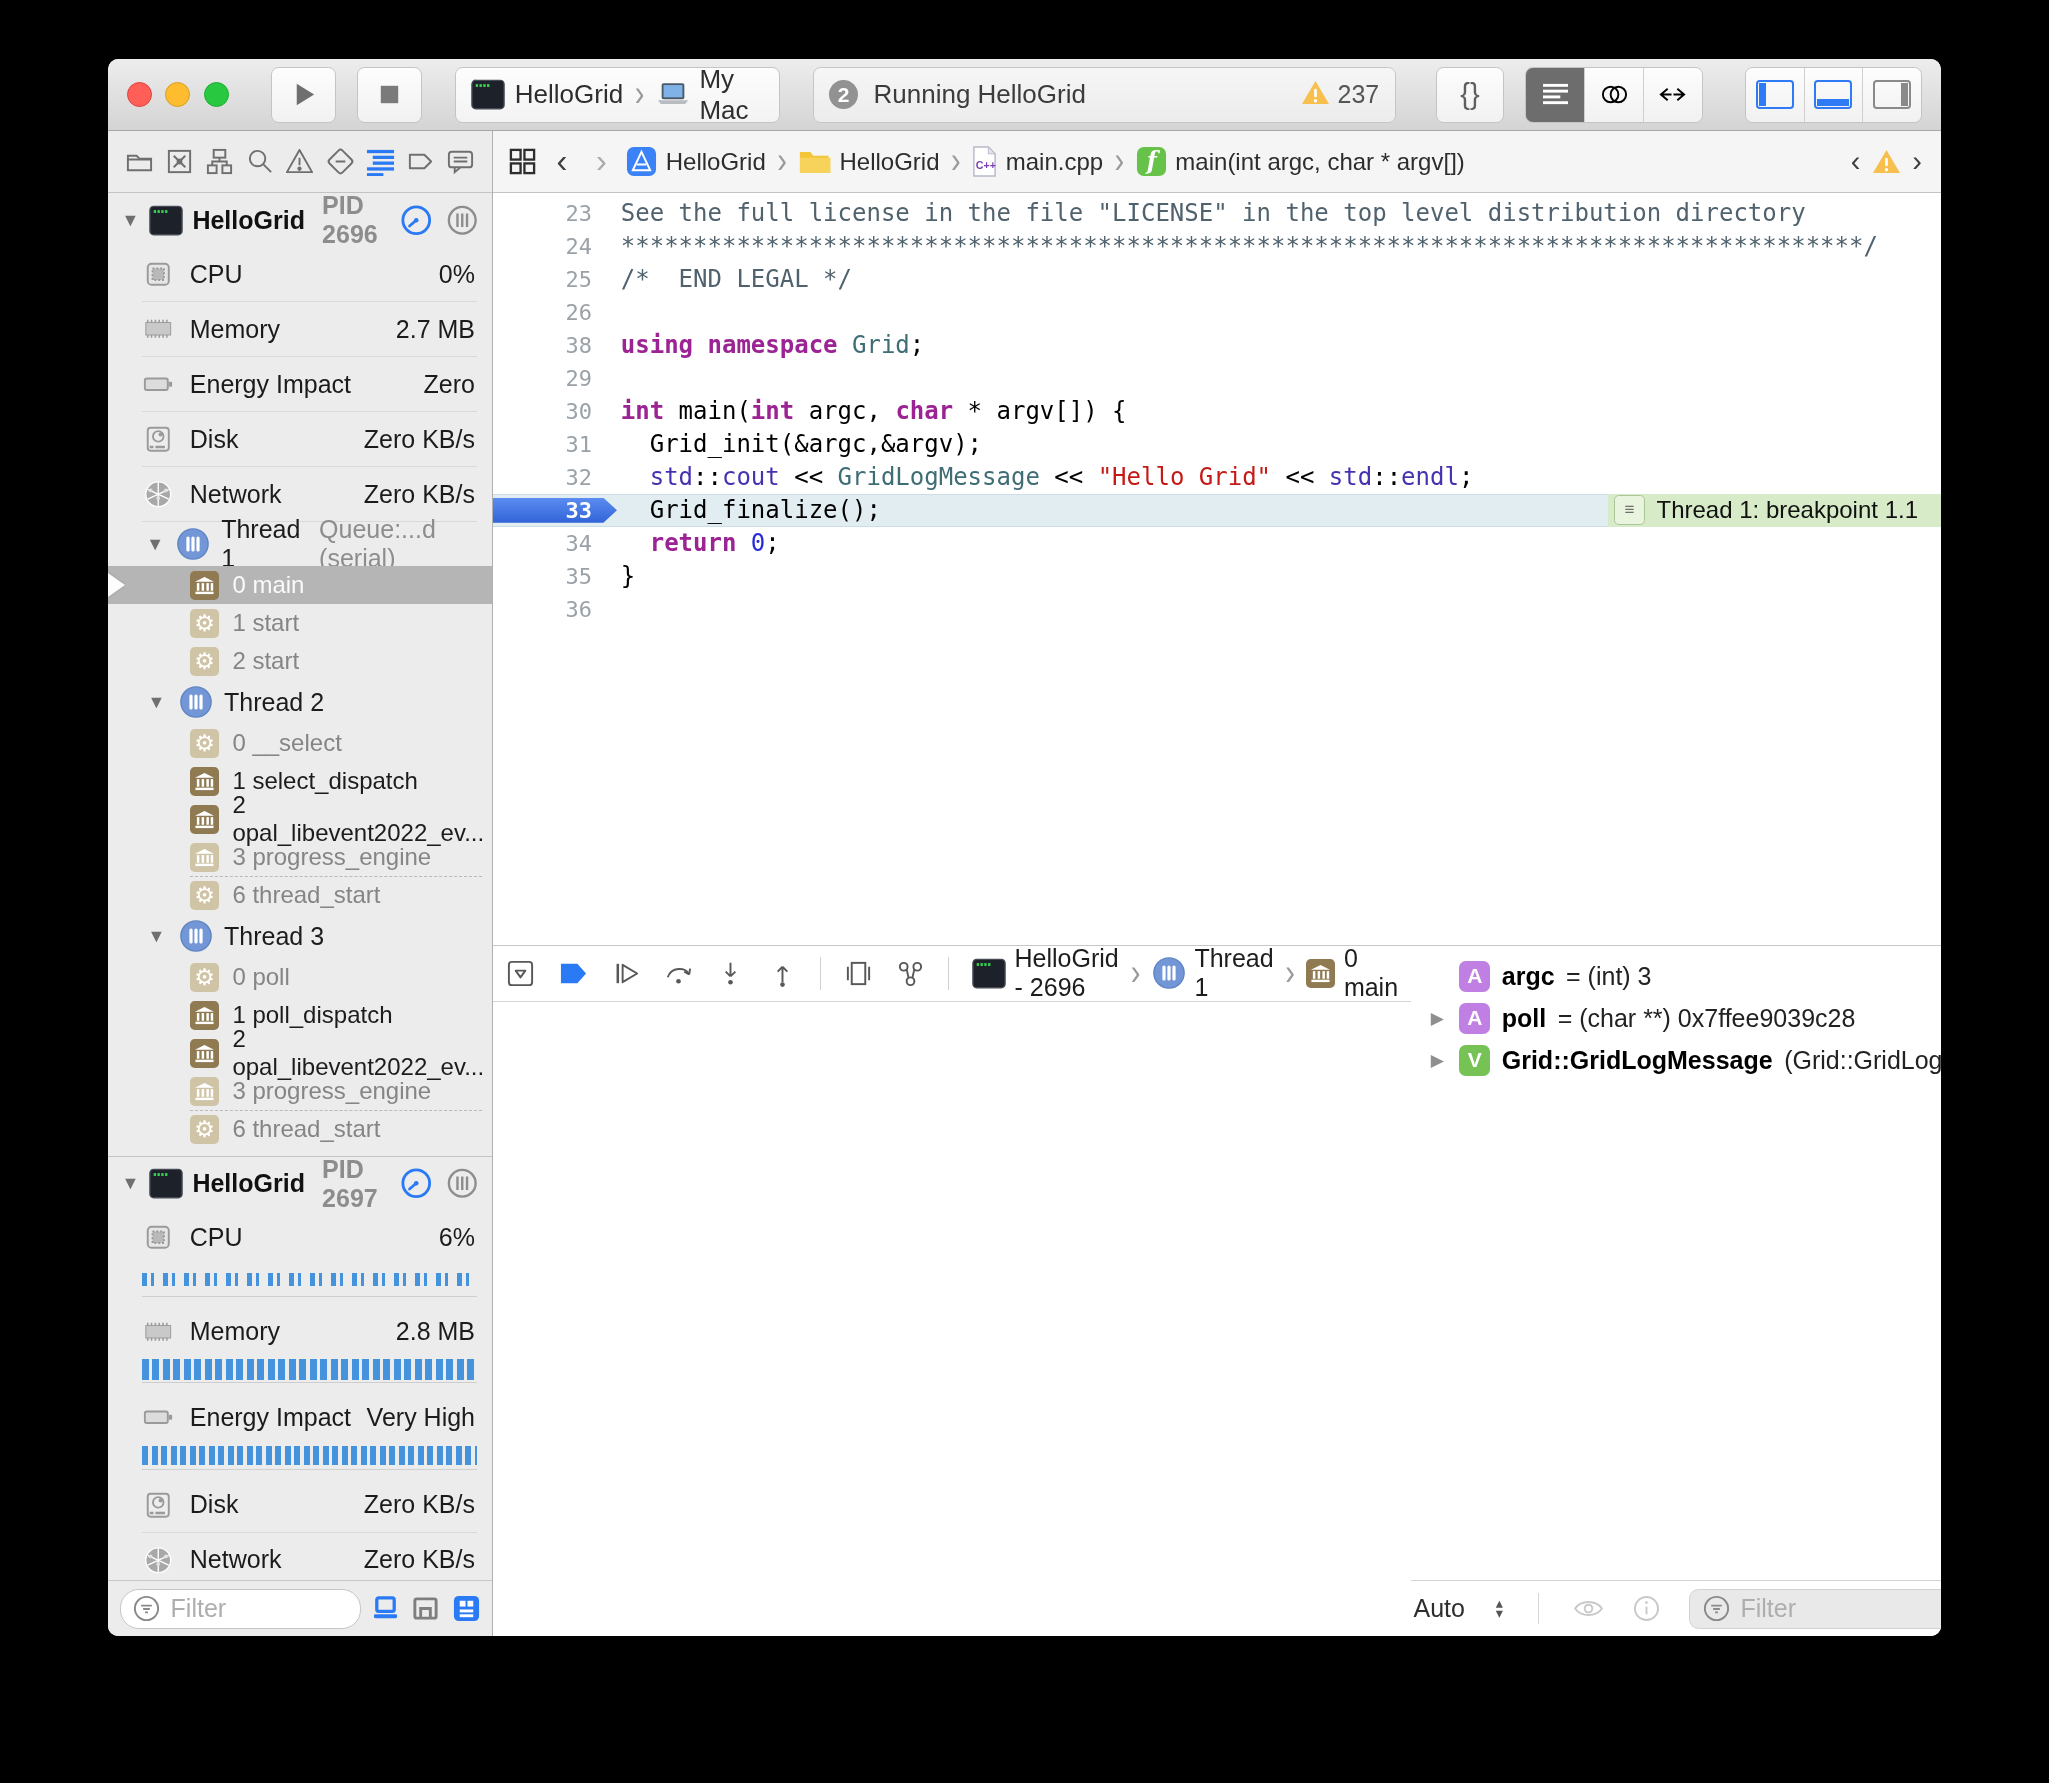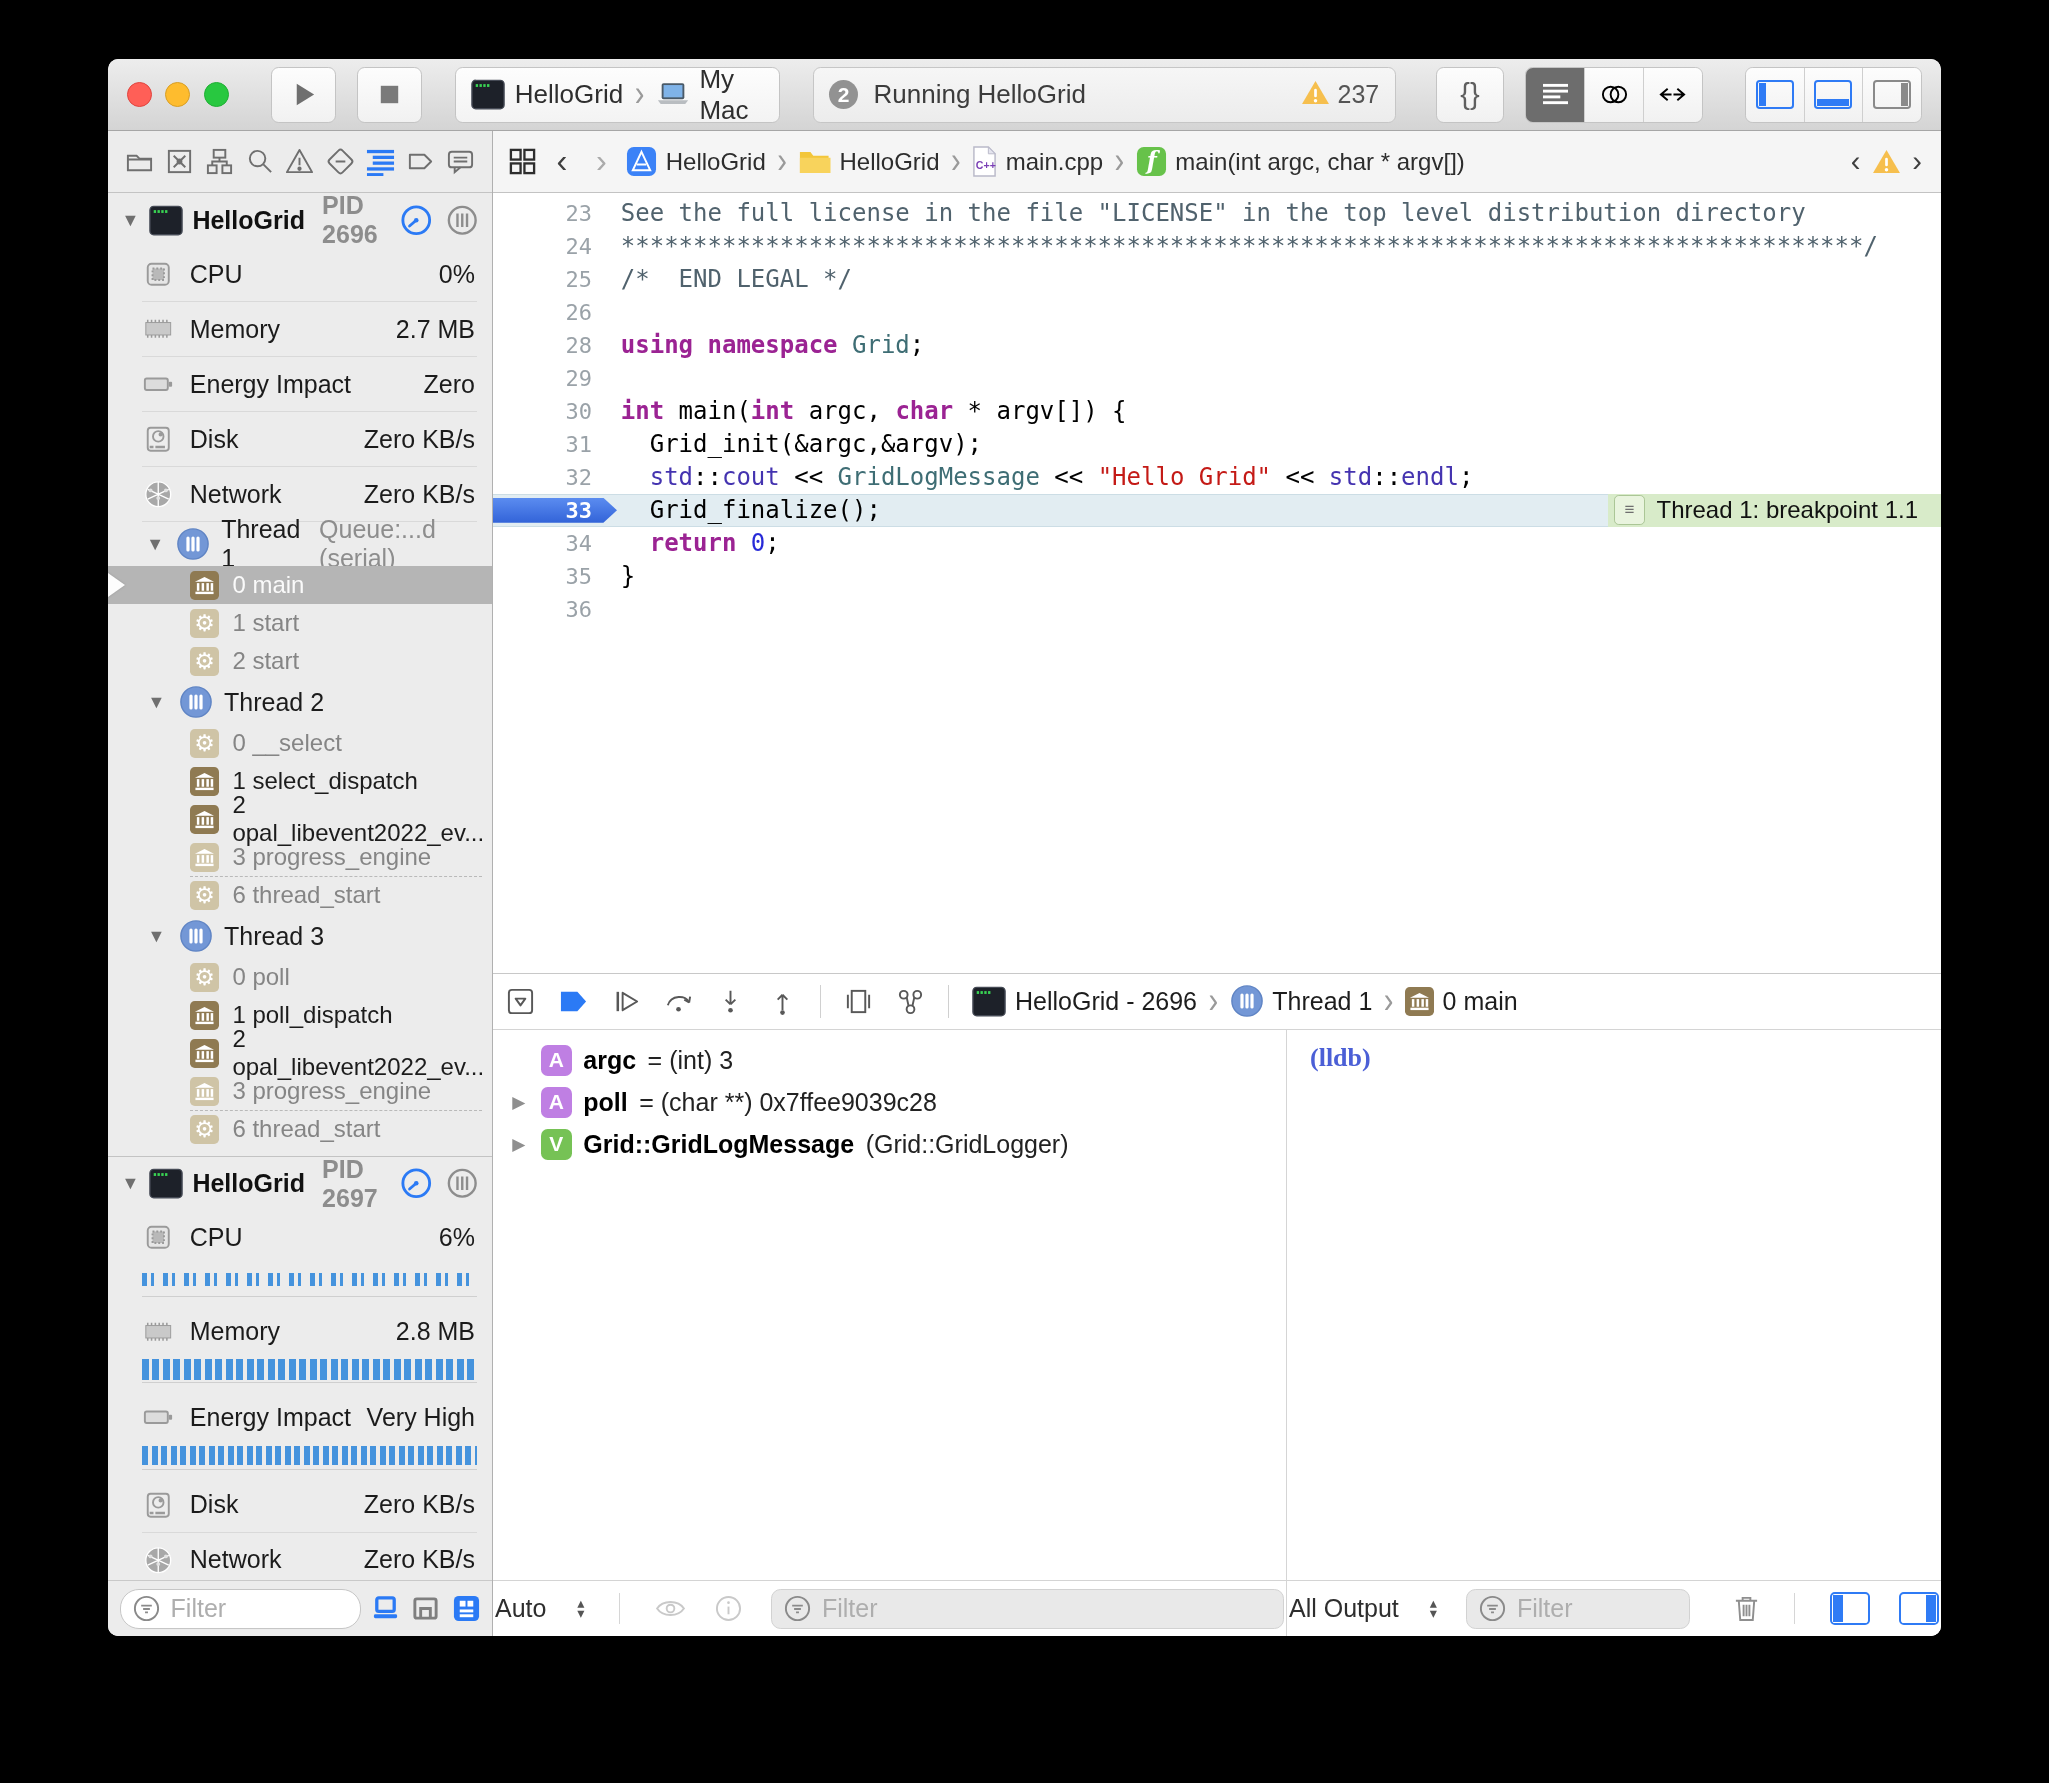--- a/index.html
+++ b/index.html
@@ -103,21 +103,21 @@
   .code-text{padding-left:3.8px;}
   .code-line.hl{background:#e2edf2;box-shadow:inset 0 1px 0 #ccdde5, inset 0 -1px 0 #ccdde5;}
   .bp-annotation{margin-left:auto;height:33px;background:#d8ebc9;display:flex;align-items:center;gap:11.5px;
                  padding:0 23px 0 5.7px;font-family:"Liberation Sans",sans-serif;font-size:24px;color:#111;}
   .anno-box{width:29px;height:28px;background:#e9f4de;border:1px solid #abc696;border-radius:4.8px;
             display:flex;align-items:center;justify-content:center;color:#6f6f6f;font-size:17px;}
   .com{color:#50626d;} .pre{color:#643820;} .str{color:#c41a16;} .kw{color:#9b2393;font-weight:bold;}
   .typ{color:#3e6d74;} .lib{color:#4433b0;} .num{color:#272ad8;} .pln{color:#000;}
 
   
-  .debug-area{flex:1;display:flex;flex-direction:column;border-top:1px solid #c8c8c8;min-height:0;margin-top:28px;}
+  .debug-area{flex:1;display:flex;flex-direction:row;border-top:1px solid #c8c8c8;min-height:0;}
   .debug-toolbar{height:55px;flex:0 0 55px;border-bottom:1px solid #d4d4d4;display:flex;align-items:center;
                  padding:0 13.4px;gap:23px;color:#585858;font-size:25px;}
   .dt-sep{width:1px;height:32.5px;background:#d0d0d0;}
   .debug-crumb{display:flex;align-items:center;gap:9.6px;color:#1d1d1d;}
   .debug-split{flex:1;display:flex;min-height:0;}
   .dleft{flex:0 0 793px;border-right:1px solid #d5d5d5;display:flex;flex-direction:column;min-width:0;}
   .dright{flex:1;display:flex;flex-direction:column;min-width:0;}
   .vars-scroll{flex:1;padding-top:9.6px;overflow:hidden;}
   .var-row{height:42px;display:flex;align-items:center;gap:11.5px;padding-left:15.3px;font-size:25px;}
   .var-disc{width:21px;color:#8f8f8f;font-size:17px;text-align:center;}
@@ -826,21 +826,21 @@
               </i>
             <span class="jb-chev" style="font-size:29px;padding:0 3.8px;">›</span>
           </span>
         </div>
 
         <div class="code-area" id="code-area">
             <div class="code-line"><span class="ln">23</span><span class="code-text"><span class="com">See the full license in the file "LICENSE" in the top level distribution directory</span></span></div>
             <div class="code-line"><span class="ln">24</span><span class="code-text"><span class="com">**************************************************************************************/</span></span></div>
             <div class="code-line"><span class="ln">25</span><span class="code-text"><span class="com">/*  END LEGAL */</span></span></div>
             <div class="code-line"><span class="ln">26</span><span class="code-text"></span></div>
-            <div class="code-line"><span class="ln">28</span><span class="code-text"><span class="kw">using</span><span class="pln"> </span><span class="kw">namespace</span><span class="pln"> </span><span class="typ">Grid</span><span class="pln">;</span></span></div>
+            <div class="code-line"><span class="ln">38</span><span class="code-text"><span class="kw">using</span><span class="pln"> </span><span class="kw">namespace</span><span class="pln"> </span><span class="typ">Grid</span><span class="pln">;</span></span></div>
             <div class="code-line"><span class="ln">29</span><span class="code-text"></span></div>
             <div class="code-line"><span class="ln">30</span><span class="code-text"><span class="kw">int</span><span class="pln"> main(</span><span class="kw">int</span><span class="pln"> argc, </span><span class="kw">char</span><span class="pln"> * argv[]) {</span></span></div>
             <div class="code-line"><span class="ln">31</span><span class="code-text"><span class="pln">  Grid_init(&amp;argc,&amp;argv);</span></span></div>
             <div class="code-line"><span class="ln">32</span><span class="code-text"><span class="pln">  </span><span class="lib">std</span><span class="pln">::</span><span class="lib">cout</span><span class="pln"> &lt;&lt; </span><span class="typ">GridLogMessage</span><span class="pln"> &lt;&lt; </span><span class="str">"Hello Grid"</span><span class="pln"> &lt;&lt; </span><span class="lib">std</span><span class="pln">::</span><span class="lib">endl</span><span class="pln">;</span></span></div>
             <div class="code-line hl"><span class="ln bp">33</span><span class="code-text"><span class="pln">  Grid_finalize();</span></span><span class="bp-annotation"><span class="anno-box">≡</span><span>Thread 1: breakpoint 1.1</span></span></div>
             <div class="code-line"><span class="ln">34</span><span class="code-text"><span class="pln">  </span><span class="kw">return</span><span class="pln"> </span><span class="num">0</span><span class="pln">;</span></span></div>
             <div class="code-line"><span class="ln">35</span><span class="code-text"><span class="pln">}</span></span></div>
             <div class="code-line"><span class="ln">36</span><span class="code-text"></span></div>
           </div>
 

